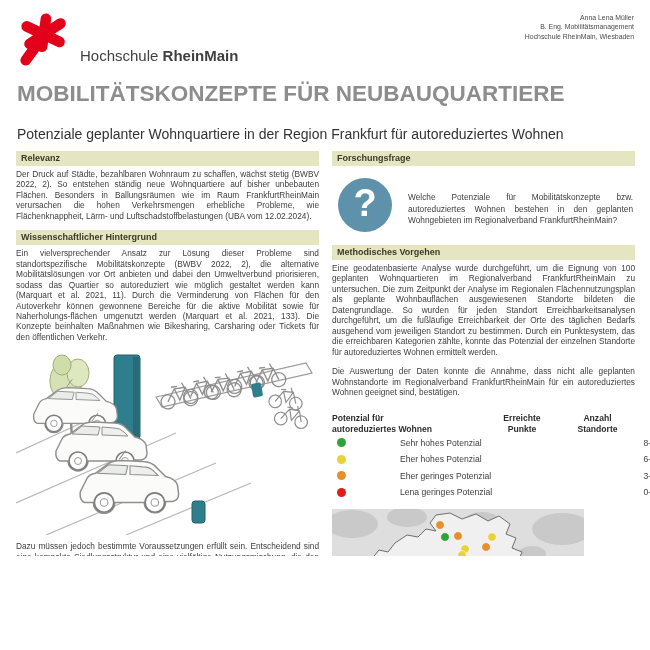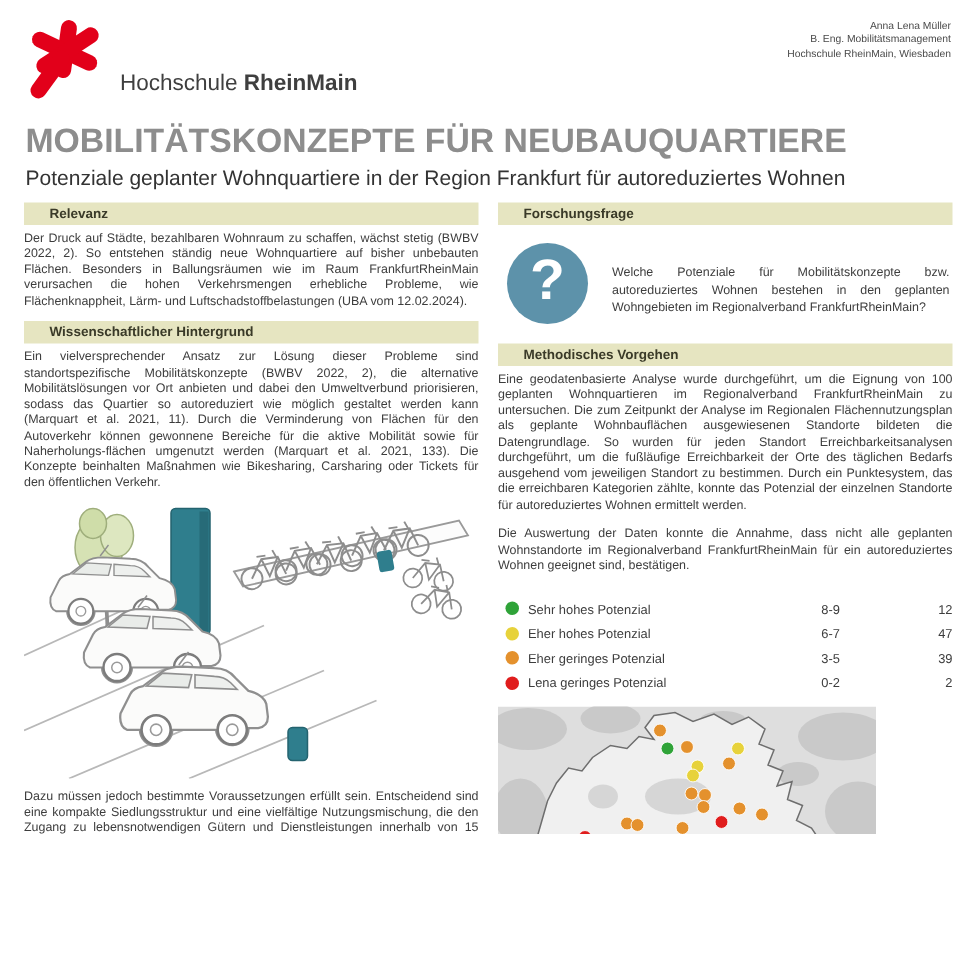--- a/index.html
+++ b/index.html
@@ -6,42 +6,42 @@
   .page{width:650px;height:556px;position:relative;overflow:hidden;background:#fff;
         font-family:"Liberation Sans",sans-serif;color:#3d3d3d;}
   
   .header{display:flex;justify-content:space-between;align-items:flex-start;padding:10px 16px 0 16px;}
   .logo-wrap{display:flex;align-items:flex-end;gap:6px;}
   .logo-text{font-size:15px;color:#3f3f3f;padding-bottom:4px;}
   .logo-text b{font-weight:700;}
   .author{font-size:6.9px;line-height:9.4px;color:#4a4a4a;text-align:right;padding-top:3px;}
   
   .title-block{padding:0 17px;}
-  .main-title{font-size:22.5px;font-weight:700;color:#8d8d8d;margin:13px 0 3px 0;}
+  .main-title{font-size:22.5px;font-weight:700;color:#8d8d8d;margin:13px 0 19px 0;}
   .sub-title{font-size:14px;font-weight:500;color:#333;margin:0 0 9px 0;}
   
   .columns{display:flex;gap:13px;padding:0 16px;}
   .col{width:303px;height:521px;display:flex;flex-direction:column;}
   .sec-bar{background:#e6e5c1;color:#3a3a28;font-weight:700;font-size:9px;line-height:11px;
-           padding:2px 17px;margin:0 0 3px 0;}
+           padding:2px 5px;margin:0 0 3px 0;}
   .body-text{font-size:8.3px;line-height:10.45px;color:#3d3d3d;text-align:justify;margin:0 0 9px 0;}
   .mt{margin-top:5px;}
   
   .q-row{display:flex;gap:16px;align-items:flex-start;padding:9px 2px 8px 6px;}
   .q-circle{width:54px;height:54px;border-radius:50%;background:#5d92aa;color:#fff;
             font-size:38px;font-weight:700;display:flex;align-items:center;justify-content:center;
             flex:0 0 auto;padding-bottom:4px;box-sizing:border-box;}
   .q-text{flex:1;font-size:8.3px;line-height:11.6px;text-align:justify;color:#3d3d3d;margin-top:14px;}
   
   .res-table{margin-top:7px;}
   .res-head{display:grid;grid-template-columns:152px 76px 75px;font-weight:700;font-size:8.6px;
             line-height:10.6px;color:#2e2e2e;}
   .res-head .c{text-align:center;}
   .res-row{display:grid;grid-template-columns:20px 132px 76px 75px;align-items:center;
-           min-height:16.5px;font-size:8.6px;color:#3d3d3d;}
+           min-height:16.5px;font-size:8.6px;color:#3d3d3d;gap:48px;}
   .res-row .c{text-align:right;}
   .dot{width:9px;height:9px;border-radius:50%;margin-left:5px;}
   
   .map-wrap{position:relative;margin-top:8px;}
   .map-caption{position:absolute;left:256px;top:88px;writing-mode:vertical-rl;
                font-size:5px;color:#8a8a8a;letter-spacing:.3px;}
   
   .illo{margin:2px 0 6px 0;}
   .orte-bar{margin-top:auto;}
 </style>
@@ -153,20 +153,34 @@
         <div class="q-circle">?</div>
         <div class="q-text">Welche Potenziale für Mobilitätskonzepte bzw. autoreduziertes Wohnen bestehen in den geplanten Wohngebieten im Regionalverband FrankfurtRheinMain?</div>
       </div>
 
       <div class="sec-bar mt">Methodisches Vorgehen</div>
       <p class="body-text">Eine geodatenbasierte Analyse wurde durchgeführt, um die Eignung von 100 geplanten Wohnquartieren im Regionalverband FrankfurtRheinMain zu untersuchen. Die zum Zeitpunkt der Analyse im Regionalen Flächennutzungsplan als geplante Wohnbauflächen ausgewiesenen Standorte bildeten die Datengrundlage. So wurden für jeden Standort Erreichbarkeitsanalysen durchgeführt, um die fußläufige Erreichbarkeit der Orte des täglichen Bedarfs ausgehend vom jeweiligen Standort zu bestimmen. Durch ein Punktesystem, das die erreichbaren Kategorien zählte, konnte das Potenzial der einzelnen Standorte für autoreduziertes Wohnen ermittelt werden.</p>
 
       <p class="body-text">Die Auswertung der Daten konnte die Annahme, dass nicht alle geplanten Wohnstandorte im Regionalverband FrankfurtRheinMain für ein autoreduziertes Wohnen geeignet sind, bestätigen.</p>
 
       <div class="res-table">
+        <div class="res-head">
+          <div>
+            <div>Potenzial für</div>
+            <div>autoreduziertes Wohnen</div>
+          </div>
+          <div class="c">
+            <div>Erreichte</div>
+            <div>Punkte</div>
+          </div>
+          <div class="c">
+            <div>Anzahl</div>
+            <div>Standorte</div>
+          </div>
+        </div>
 
         <div class="res-row">
           <span class="dot" style="background: rgb(47, 163, 56);"></span>
           <span>Sehr hohes Potenzial</span>
           <span class="c">8-9</span>
           <span class="c">12</span>
         </div>
         <div class="res-row">
           <span class="dot" style="background: rgb(231, 210, 59);"></span>
           <span>Eher hohes Potenzial</span>

